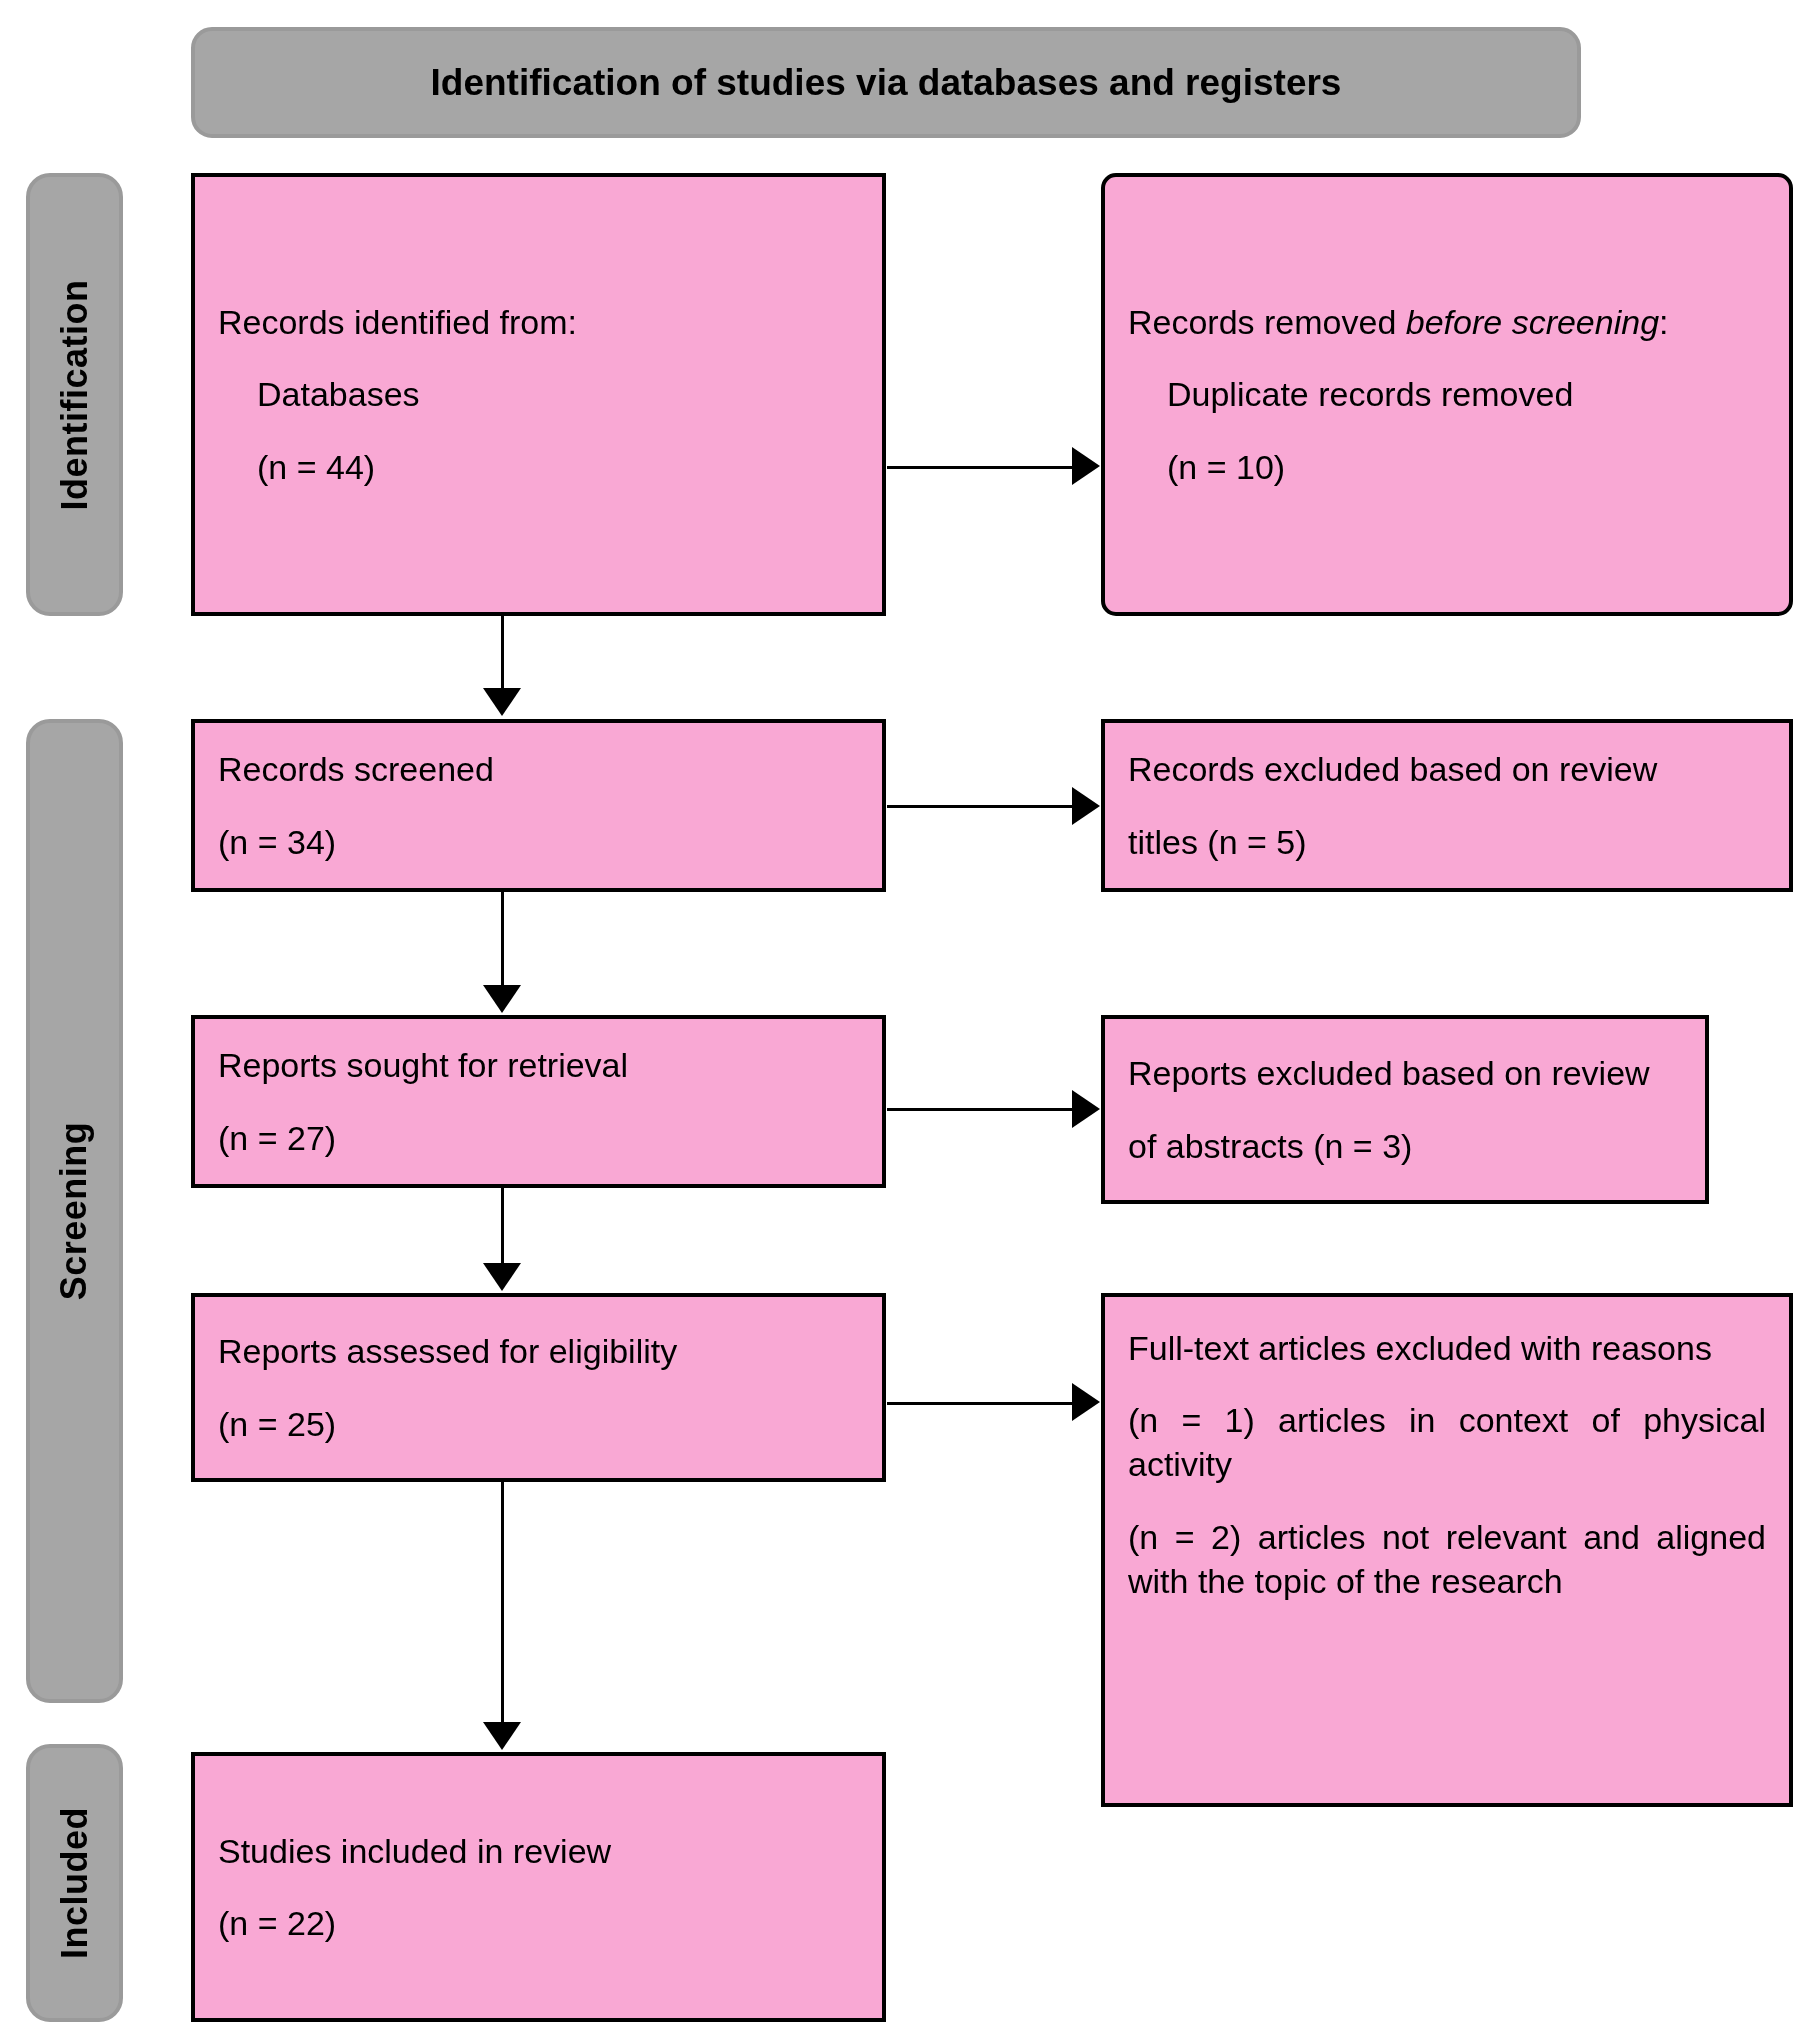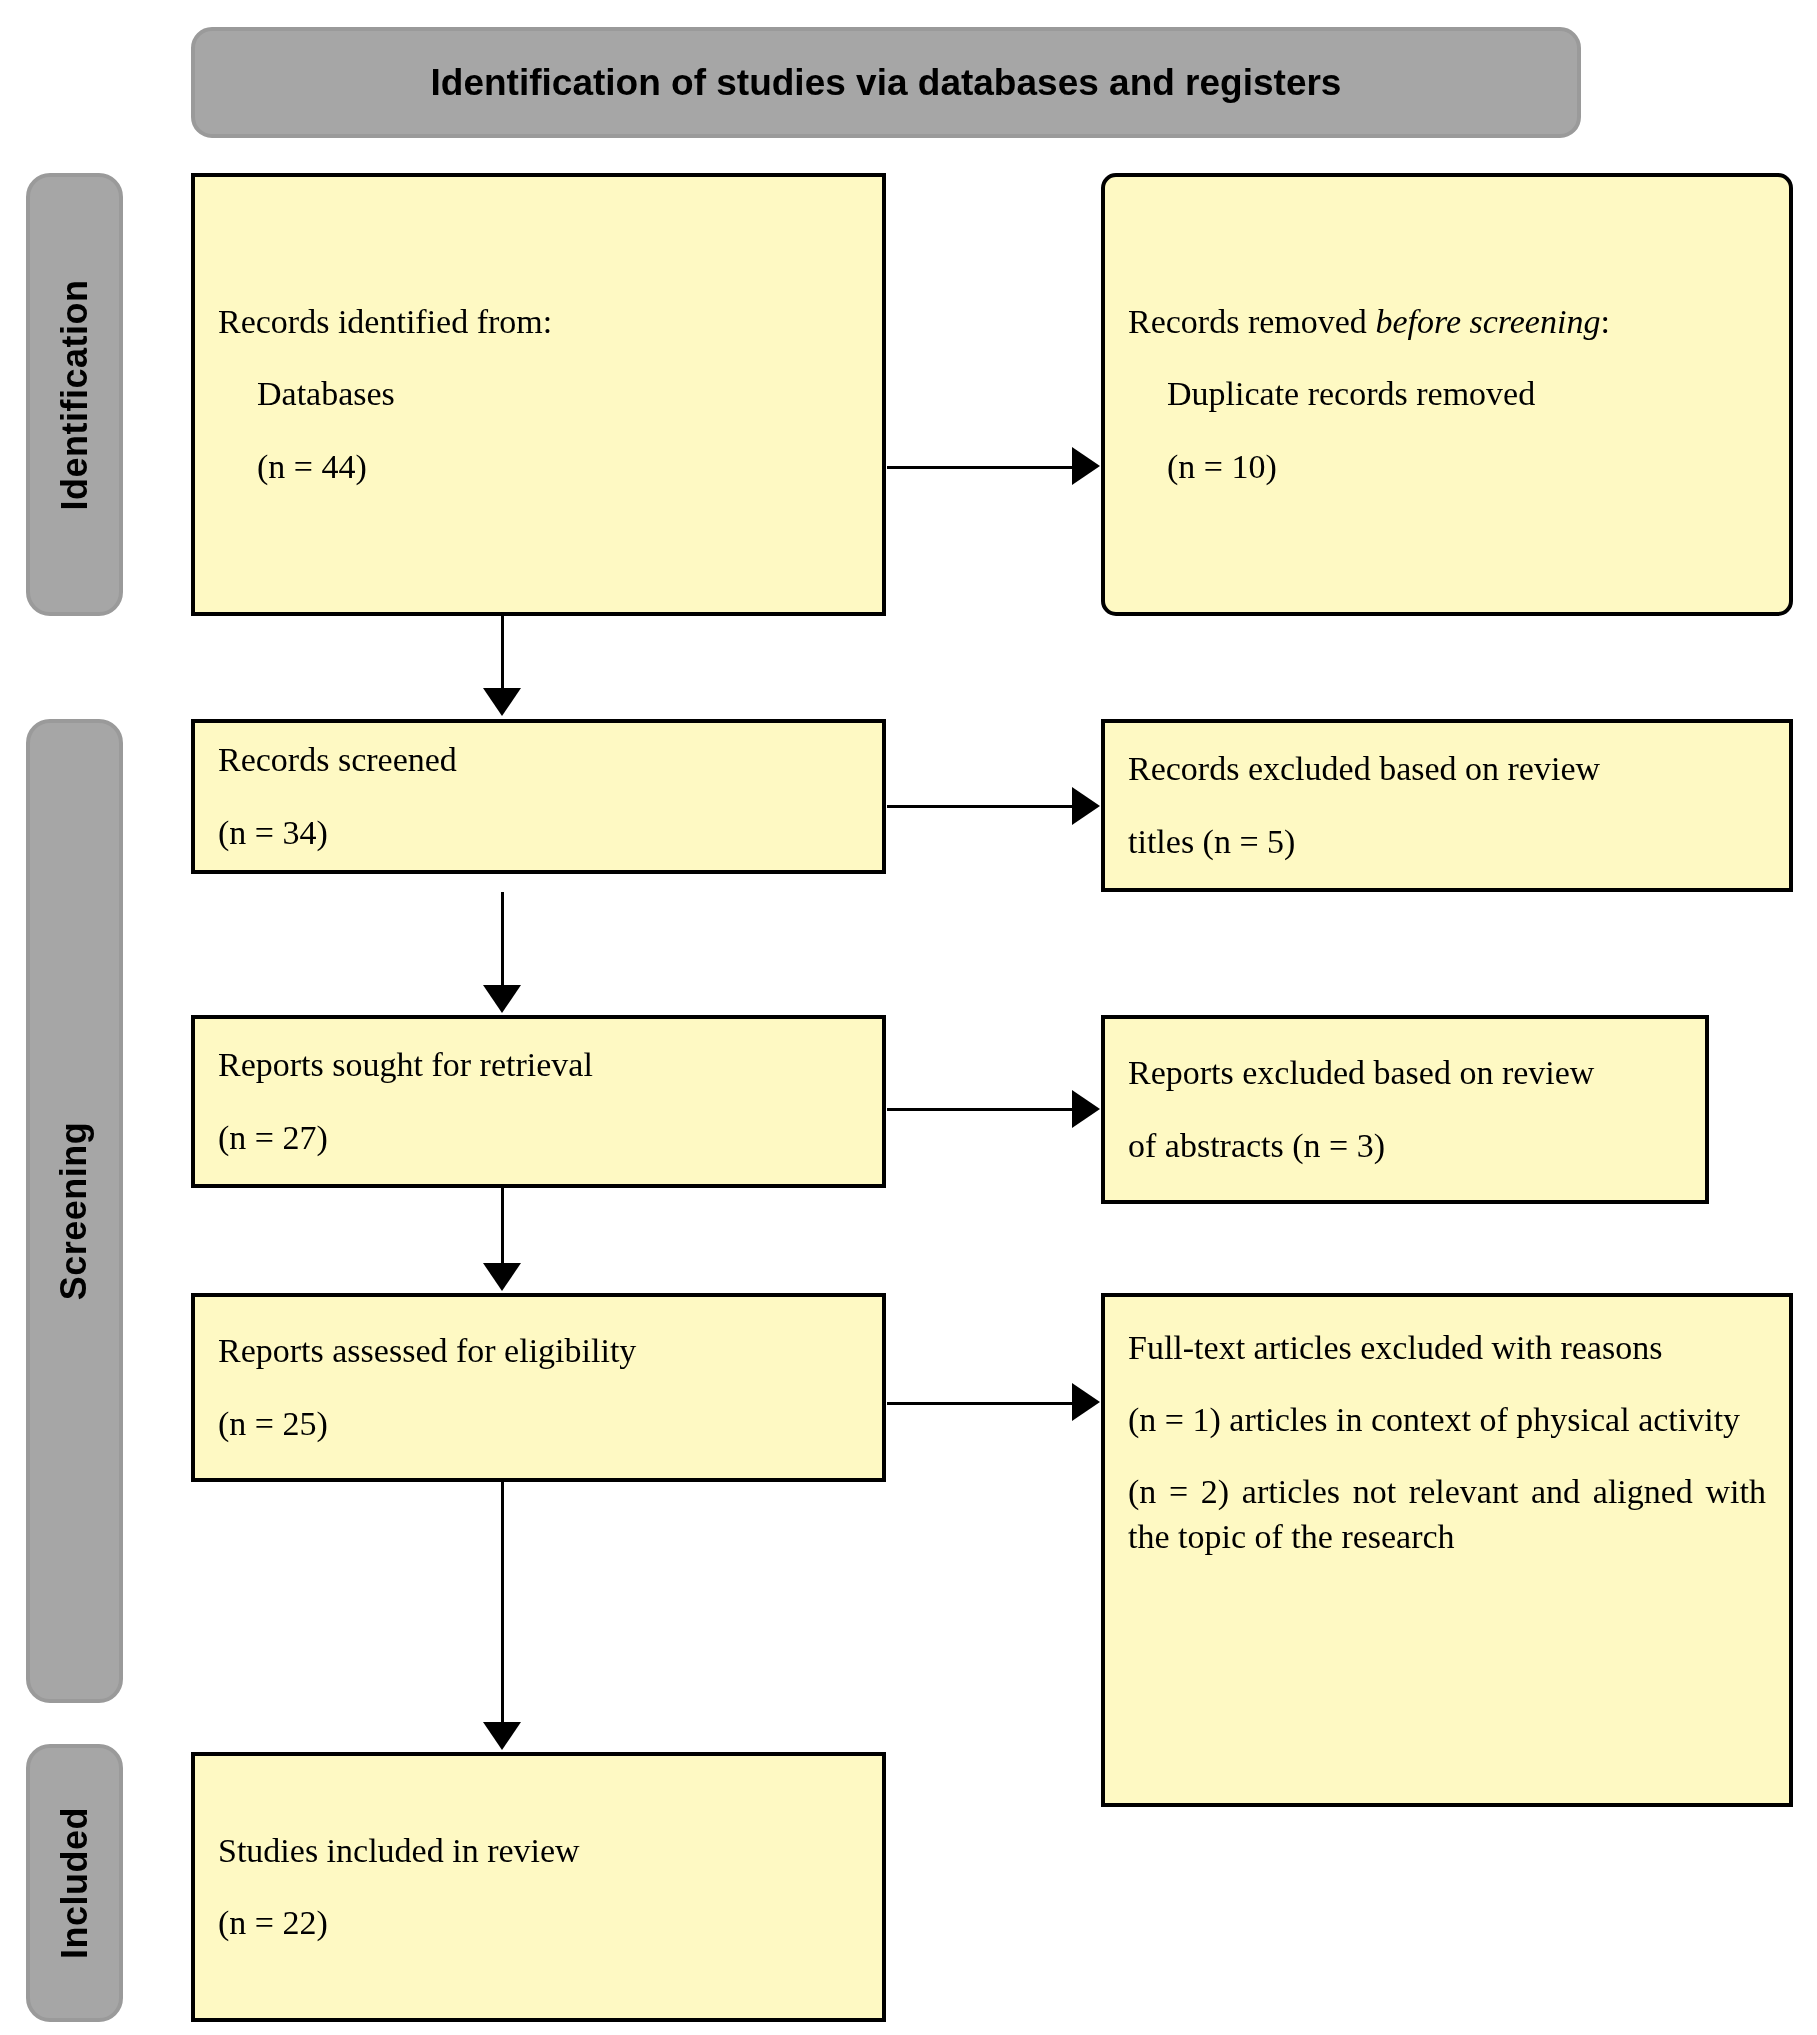--- a/index.html
+++ b/index.html
@@ -53,28 +53,27 @@
   }
   .banner-text {
     font-weight: bold;
     font-size: 37px;
     color: #000000;
   }
 
   
   .box {
     position: absolute;
-    background: #fef9c3;
+    background: #f9a8d4;
     border: 4.7px solid #000000;
     box-sizing: border-box;
     padding: 20px 23px;
     display: flex;
     flex-direction: column;
     justify-content: center;
-    font-family: Liberation Serif, serif;
   }
   .box.topalign { justify-content: flex-start; padding-top: 29px; }
   .box p {
     margin: 0 0 0 0;
     font-size: 34px;
     line-height: 1.30;
     color: #000000;
   }
   .box p + p { margin-top: 28px; }
   .box p.indent { margin-left: 39px; }
@@ -134,21 +133,21 @@
     <p class="indent">Databases</p>
     <p class="indent">(n = 44)</p>
   </div>
 
   <div class="box" style="left:1101px; top:173px; width:692px; height:443px;border-radius:15px;">
     <p><span>Records removed </span><em>before screening</em><span>:</span></p>
     <p class="indent">Duplicate records removed</p>
     <p class="indent">(n = 10)</p>
   </div>
 
-  <div class="box" style="left:191px; top:719px; width:695px; height:155px;">
+  <div class="box" style="left:191px; top:719px; width:695px; height:173px;">
     <p>Records screened</p>
     <p>(n =   34)</p>
   </div>
 
   <div class="box" style="left:1101px; top:719px; width:692px; height:173px;">
     <p>Records excluded based on review</p>
     <p>titles (n = 5)</p>
   </div>
 
   <div class="box" style="left:191px; top:1015px; width:695px; height:173px;">

